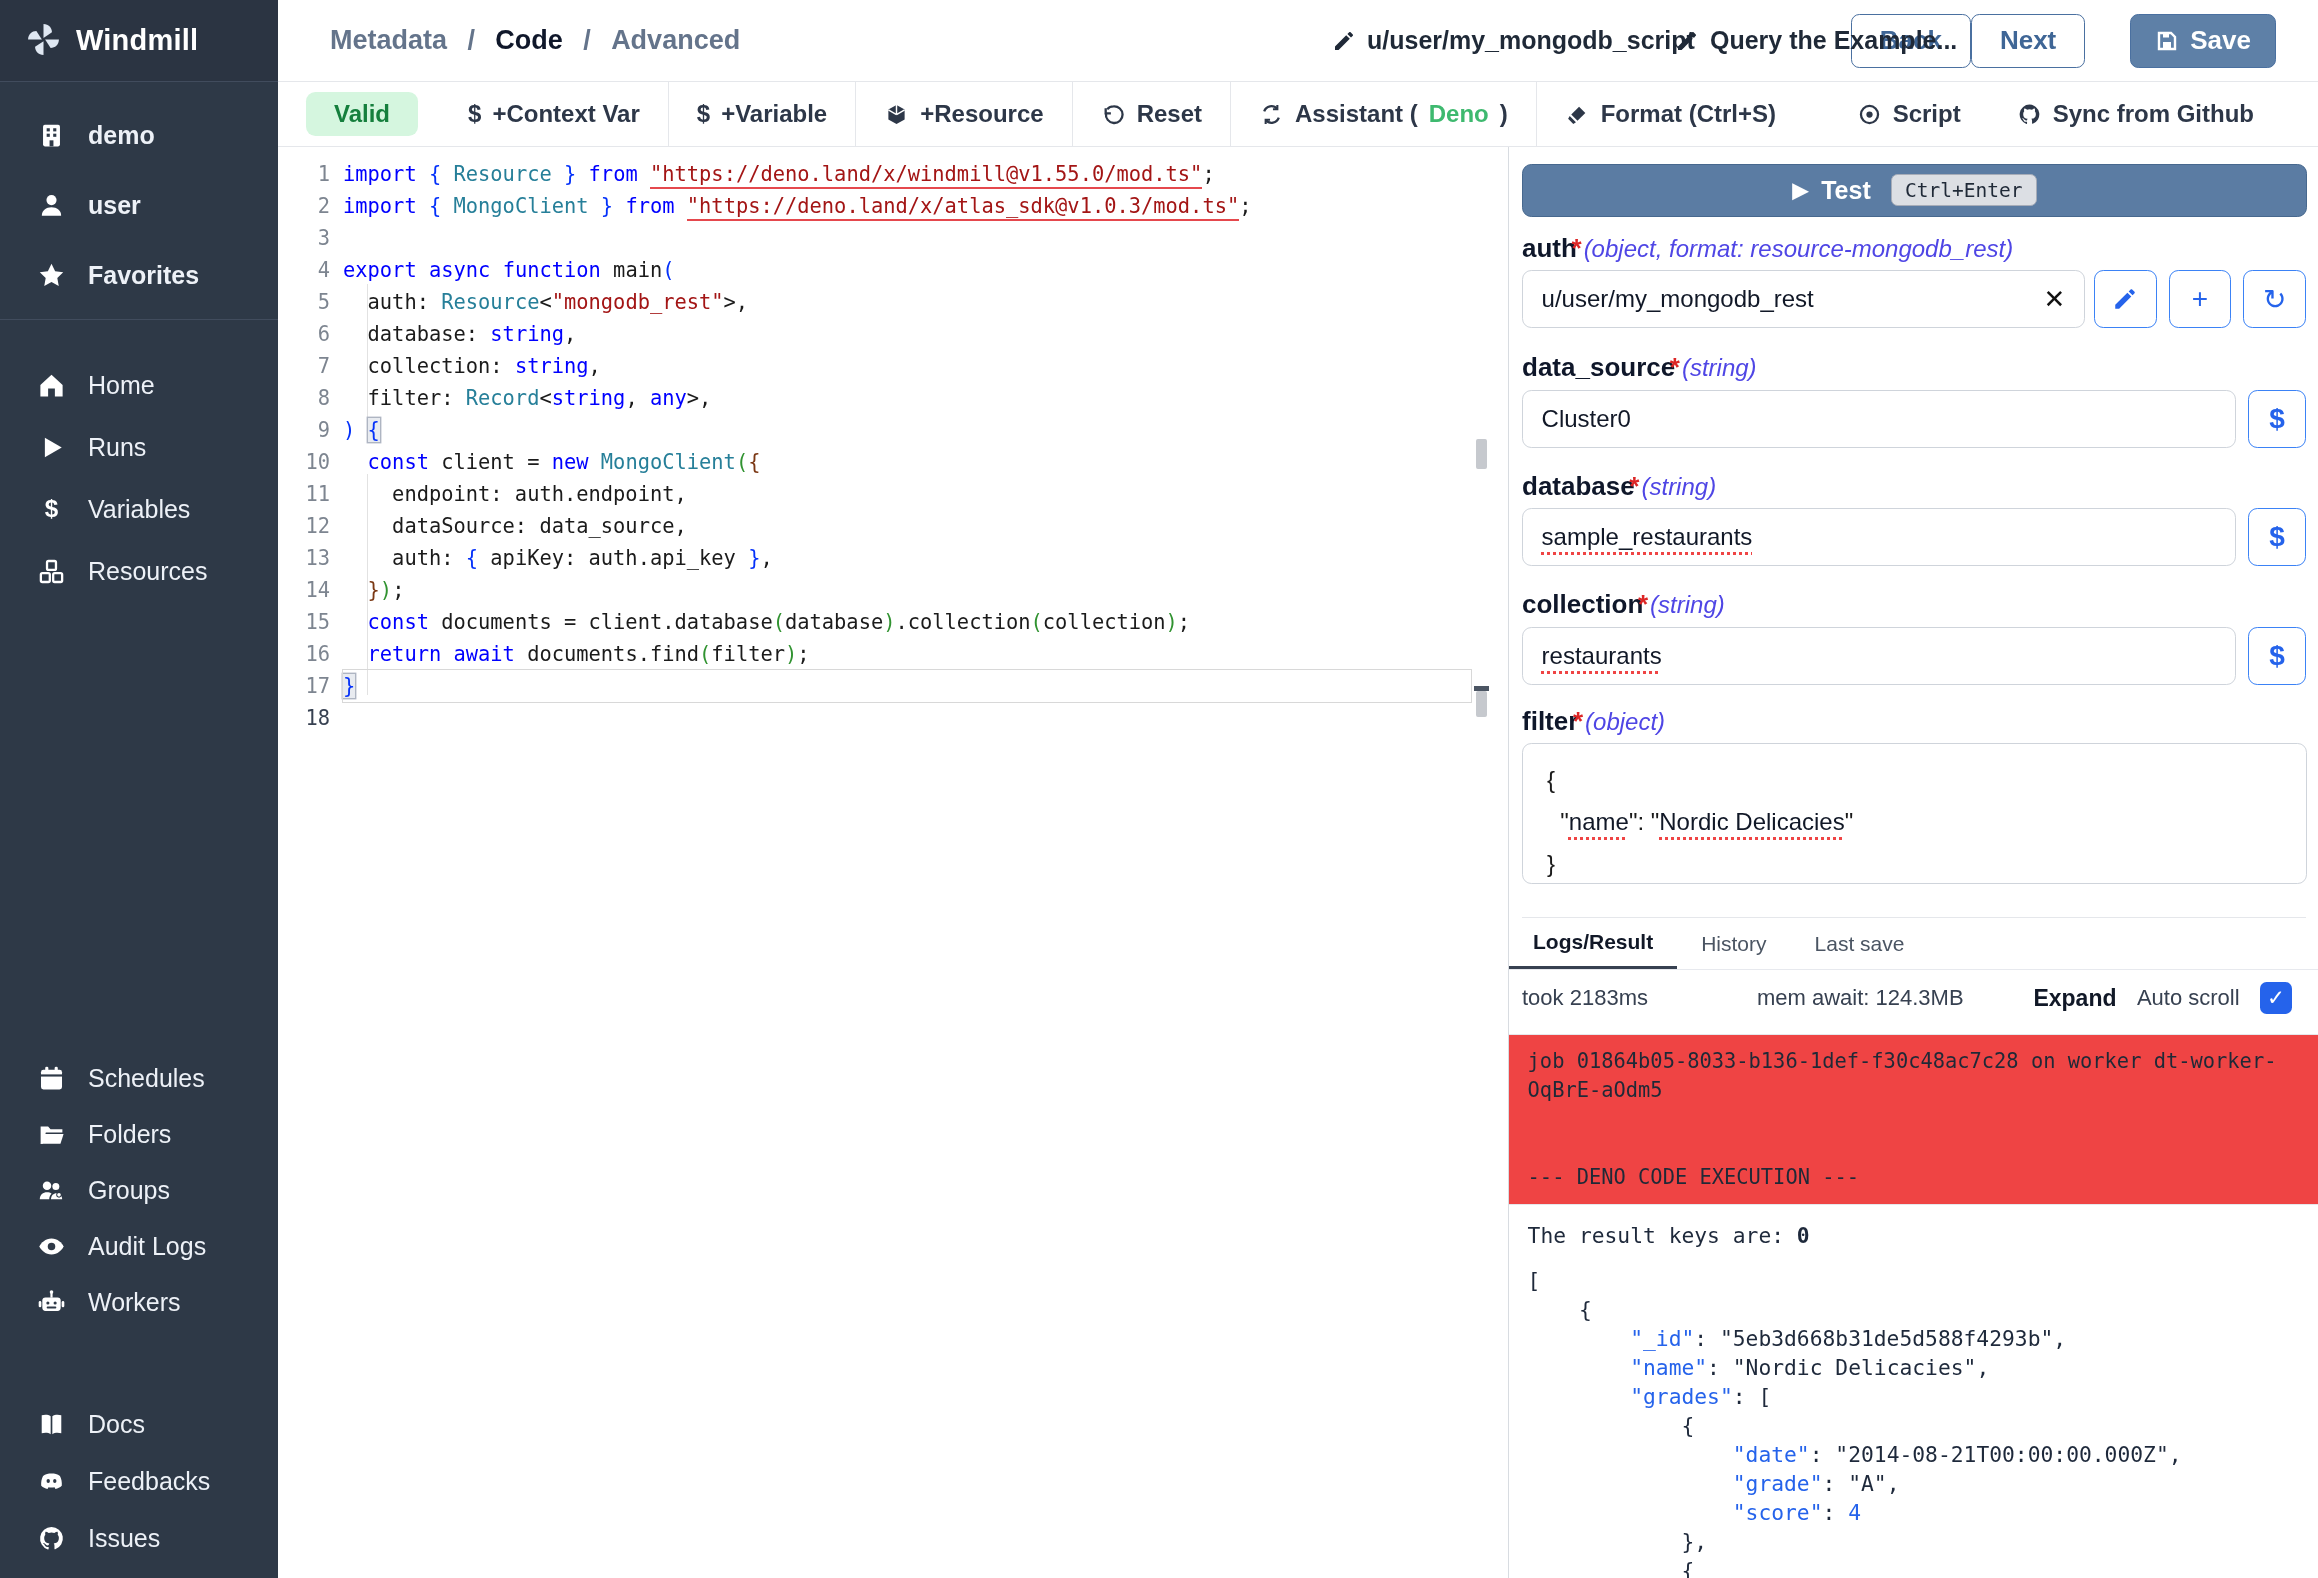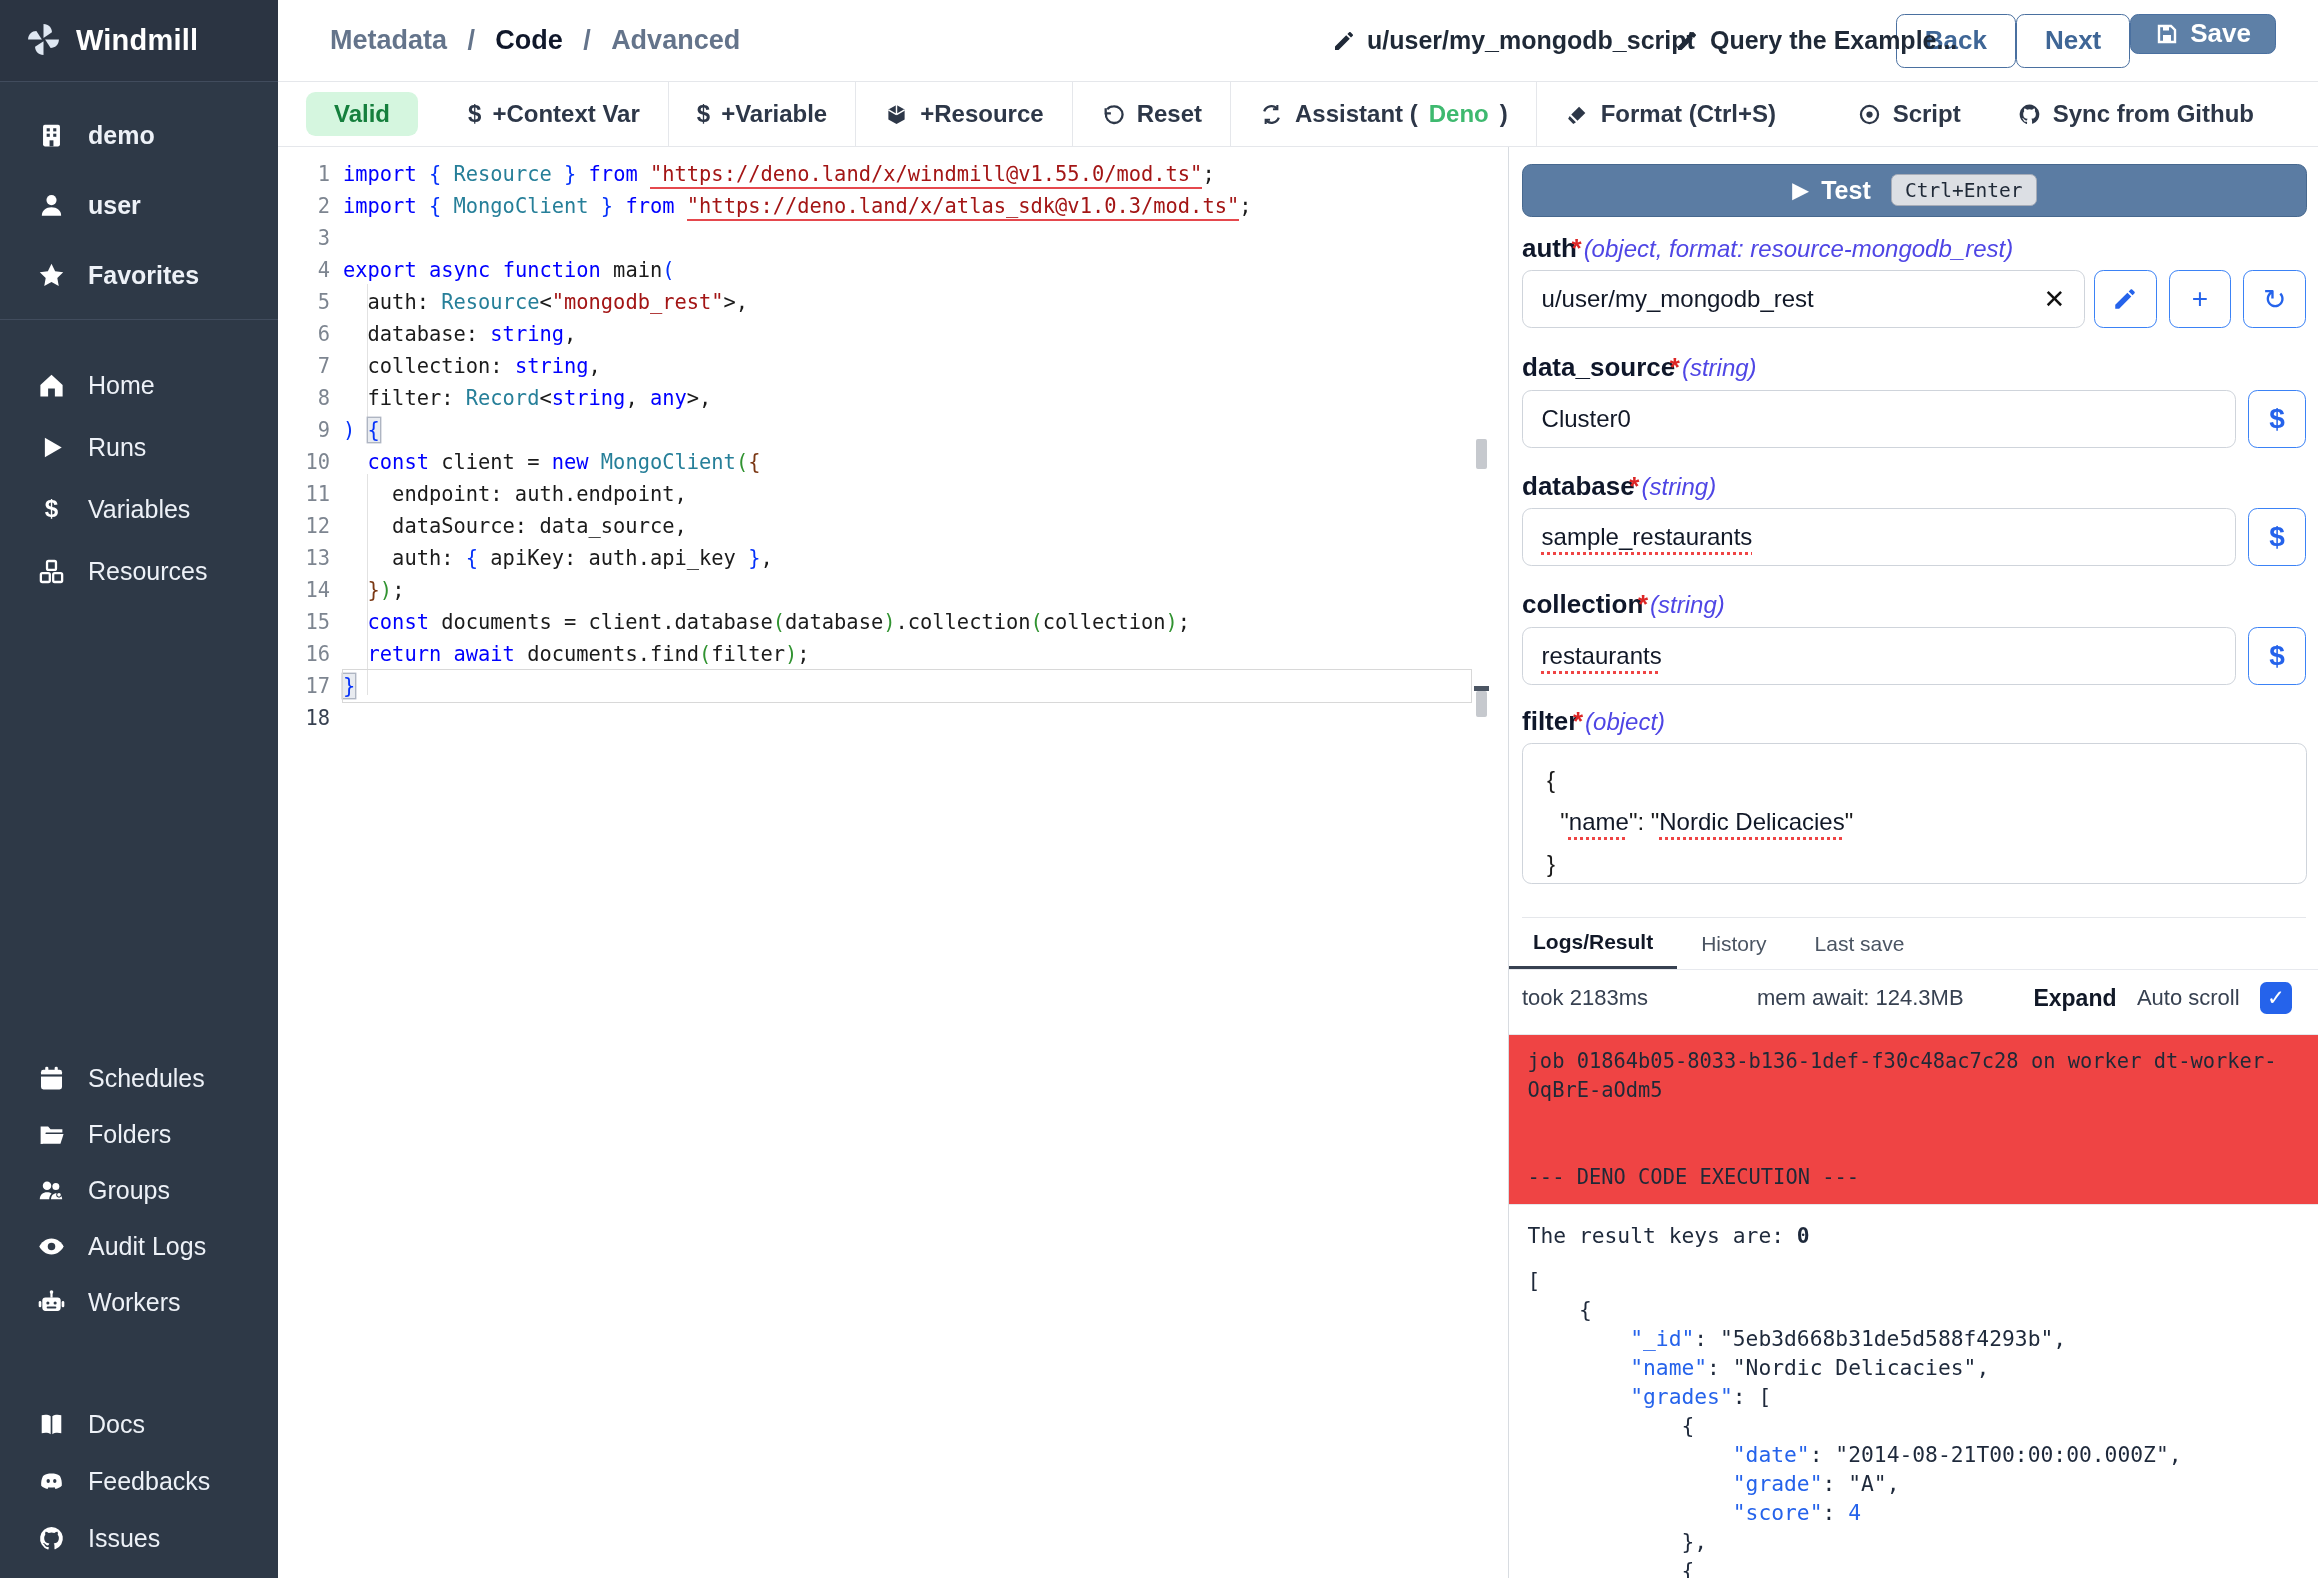--- a/index.html
+++ b/index.html
@@ -28,23 +28,23 @@
   .crumbs { margin-left:52px; display:flex; gap:20.4px; font-size:27px; font-weight:600; color:#64748b; }
   .crumbs .active { color:#0f172a; font-weight:700; }
   .title-chip { position:absolute; display:flex; align-items:center; gap:11px; font-size:25px;
                 font-weight:700; color:#1f2937; cursor:pointer; }
   .title-chip svg { width:24px; height:24px; }
   #path-chip { left:1054px; } #summary-chip { left:1397px; }
   .hdr-btns { margin-left:auto; margin-right:43px; display:flex; }
   .btn-outline { height:54px; padding:0 28px; border:1.9px solid #4a70a0; border-radius:8.3px;
                  background:#fff; color:#3f6696; font-size:26px; font-weight:700;
                  display:flex; align-items:center; gap:11px; cursor:pointer; }
-  .btn-fill { height:40px; padding:16px 24px; border:1.9px solid #4a70a0; border-radius:8.3px;
+  .btn-fill { height:54px; padding:16px 24px; border:1.9px solid #4a70a0; border-radius:8.3px;
               background:#5e80a7; color:#fff; font-size:26px; font-weight:700;
-              display:flex; align-items:center; gap:11px; cursor:pointer; }
+              display:flex; align-items:center; gap:11px; cursor:pointer;margin-left:45px; }
 
   
   .toolbar { position:absolute; left:278px; right:0; top:82px; height:65px; background:#fff;
              border-bottom:0.9px solid #e5e7eb; display:flex; align-items:center; font-size:24px;
              color:#2d3748; font-weight:600; }
   .valid-pill { margin-left:28px; background:#d5f6df; color:#157f3d; font-weight:700;
                 padding:8.3px 28px; border-radius:9.3px; }
   .tb-item { display:flex; align-items:center; gap:11px; padding:0 28px; height:65px; cursor:pointer; }
   .tb-item.sep { border-right:0.9px solid #e5e7eb; }
   .tb-item svg { width:25px; height:25px; }

